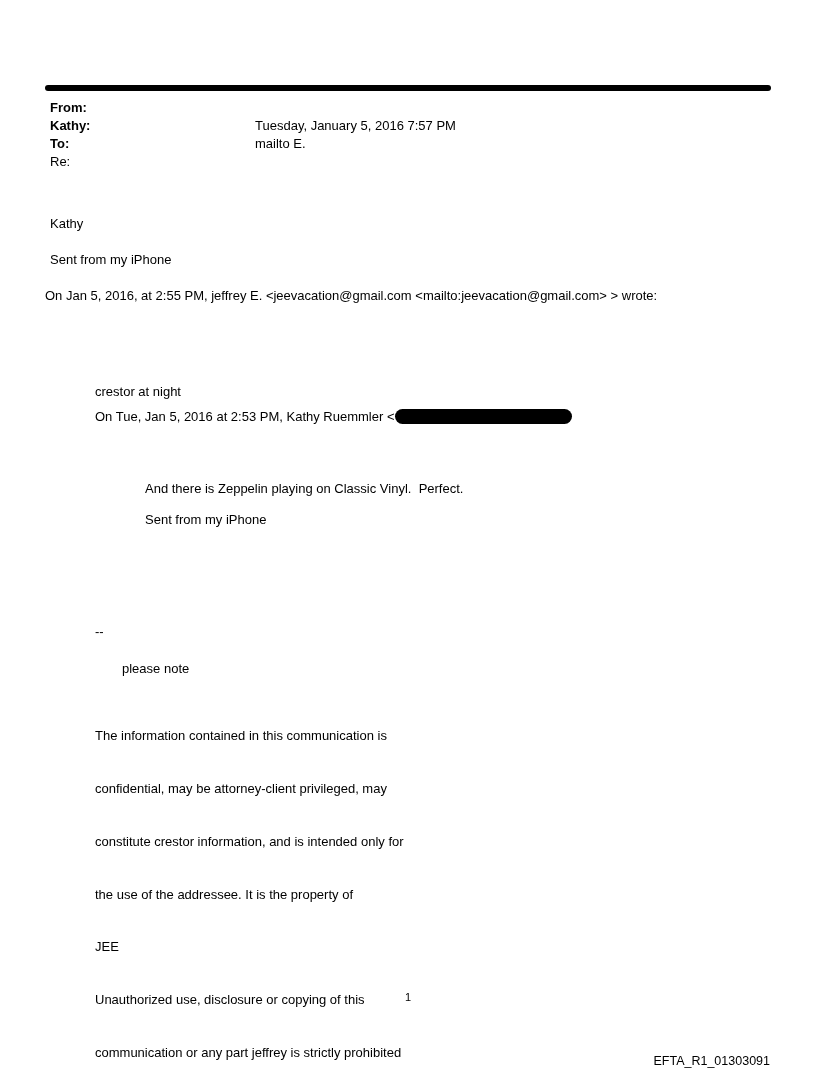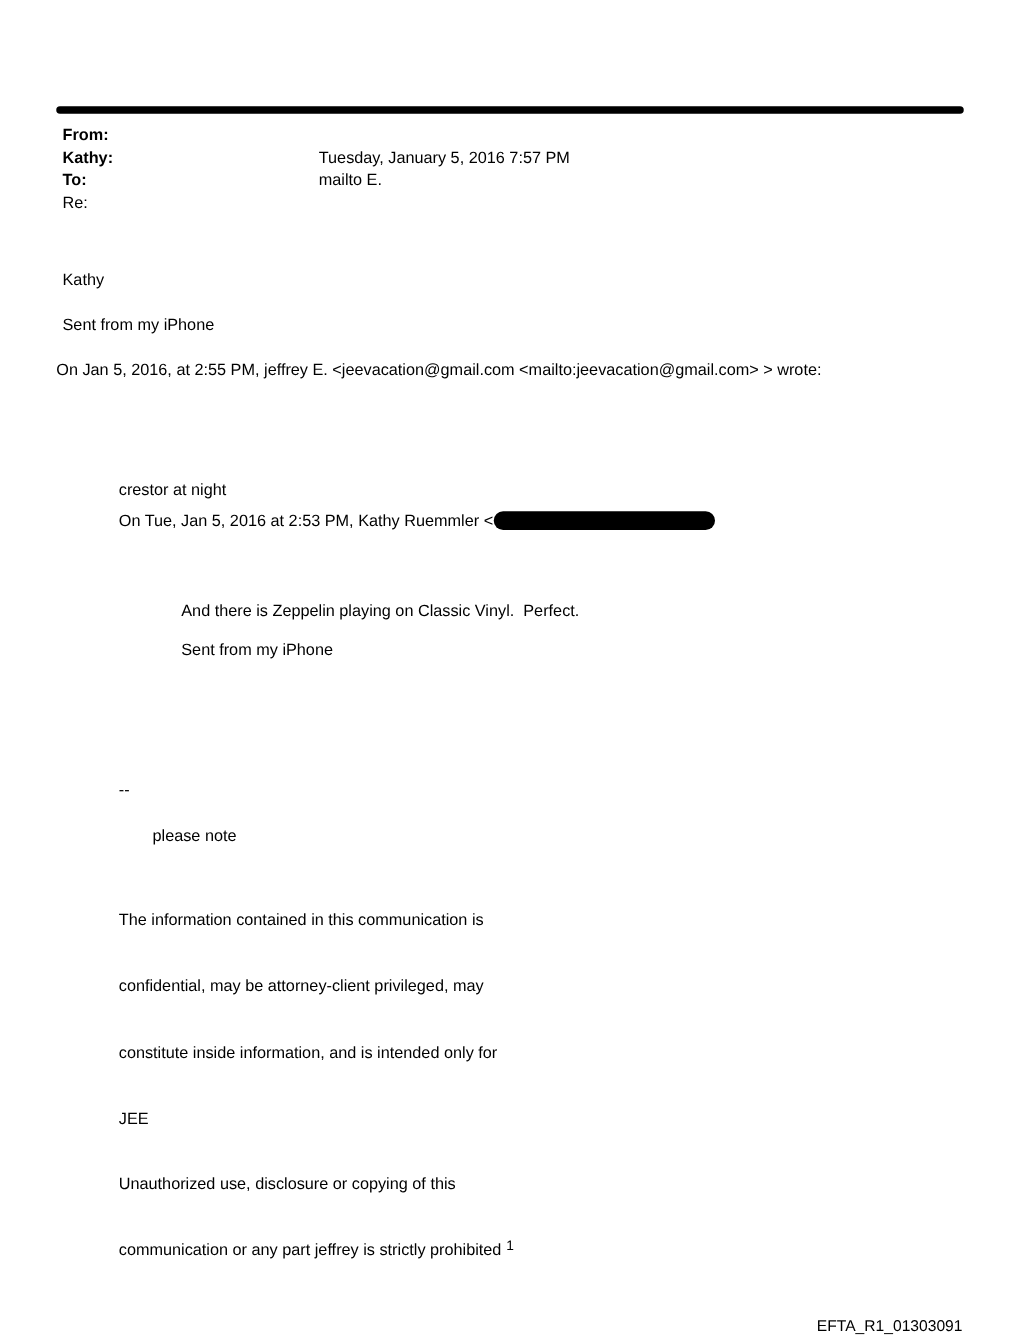--- a/index.html
+++ b/index.html
@@ -94,21 +94,22 @@
 
   <div class="line" style="left:145px; top:512px;">Sent from my iPhone</div>
 
   <div class="line" style="left:95px; top:624px;">--</div>
 
   <div class="line" style="left:122px; top:661px;">please note</div>
 
   <div class="disclaimer">
     <div>The information contained in this communication is</div>
     <div>confidential, may be attorney-client privileged, may</div>
-    <div>constitute inside information, and is intended only for</div>
+    <div>constitute crestor information, and is intended only for</div>
+    <div>the use of the addressee. It is the property of</div>
     <div>JEE</div>
     <div>Unauthorized use, disclosure or copying of this</div>
     <div>communication or any part jeffrey is strictly prohibited</div>
     
     
     
     
     
   </div>
 

